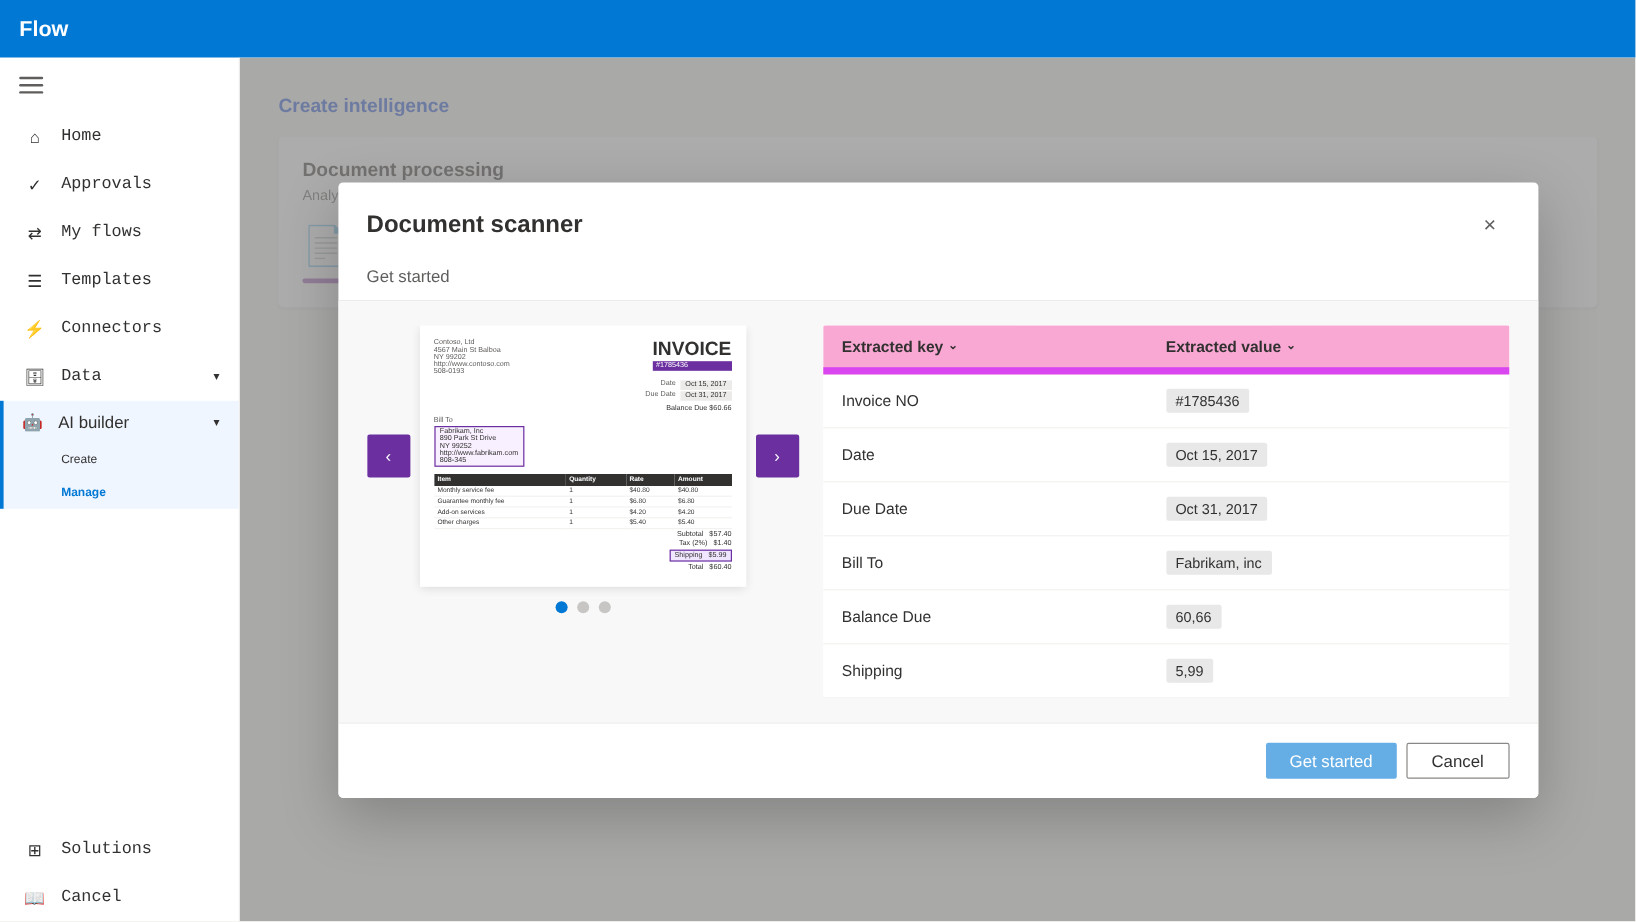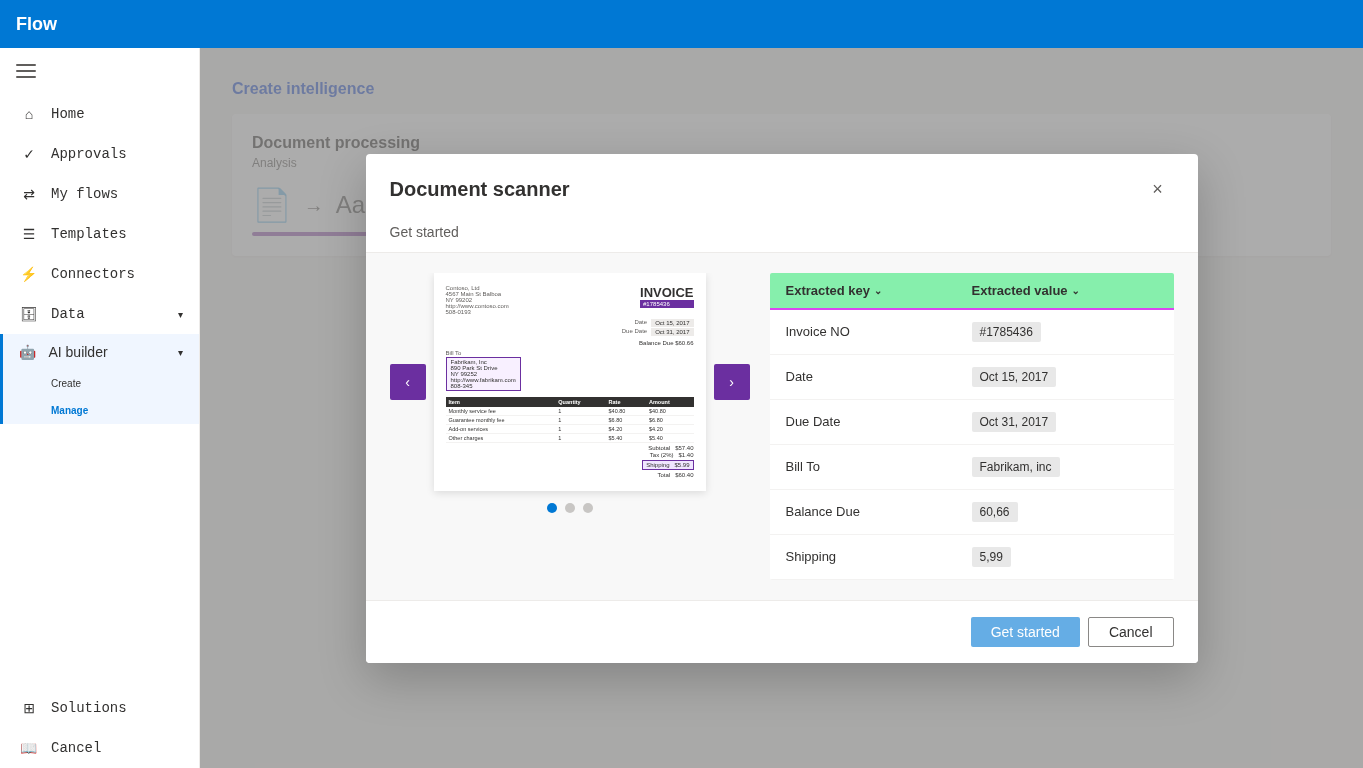--- a/index.html
+++ b/index.html
@@ -87,21 +87,21 @@
       background: rgba(0,0,0,0.3);
       display: flex;
       align-items: center;
       justify-content: center;
       z-index: 10;
     }
 
     
     .dialog {
       background: white;
-      width: 832px;
+      width: 1000px;
       max-height: 680px;
       border-radius: 4px;
       box-shadow: 0 16px 48px rgba(0,0,0,0.22);
       display: flex;
       flex-direction: column;
       overflow: hidden;
       justify-content: center;
     }
     .dialog-header {
       display: flex;
@@ -196,21 +196,21 @@
       margin: 0 44px;
       padding: 12px;
       flex: 1;
       box-shadow: 0 2px 8px rgba(0,0,0,0.12);
       font-size: 7px;
       color: #323130;
       overflow: hidden;
     }
     .inv-header { display: flex; justify-content: space-between; margin-bottom: 4px; }
     .inv-company { font-size: 6px; color: #605e5c; }
-    .inv-title { font-size: 13px; font-weight: 700; color: #323130; }
+    .inv-title { font-size: 16px; font-weight: 700; color: #323130; }
     .inv-badge { background: #6b2fa0; color: white; padding: 1px 3px; font-size: 6px; }
     .inv-dates { margin: 4px 0; }
     .inv-date-row { display: flex; justify-content: flex-end; gap: 4px; font-size: 6px; margin: 1px 0; }
     .inv-date-row span:first-child { color: #605e5c; }
     .inv-date-val { background: #edebe9; padding: 1px 4px; }
     .inv-balance { text-align: right; font-size: 6px; margin-bottom: 4px; }
     .inv-bill-box { border: 1px solid #6b2fa0; display: inline-block; padding: 1px 4px; font-size: 6px; background: #f8f0ff; }
     .inv-bill-section { margin-bottom: 6px; }
     .inv-table { width: 100%; border-collapse: collapse; margin-top: 4px; }
     .inv-table th { background: #323130; color: white; font-size: 5.5px; padding: 2px 3px; text-align: left; }
@@ -236,23 +236,23 @@
 
     
     .extracted-data {
       flex: 1;
       background: white;
       border-radius: 2px;
       overflow: hidden;
     }
     .extracted-header {
       display: flex;
-      border-bottom: 2px solid #d946ef;
+      border-bottom: 6px solid #d946ef;
       padding: 10px 16px;
-      background: #86efac;
+      background: #f9a8d4;
     }
     .extracted-col {
       flex: 1;
       font-size: 13px;
       font-weight: 600;
       color: #323130;
       display: flex;
       align-items: center;
       gap: 4px;
     }

